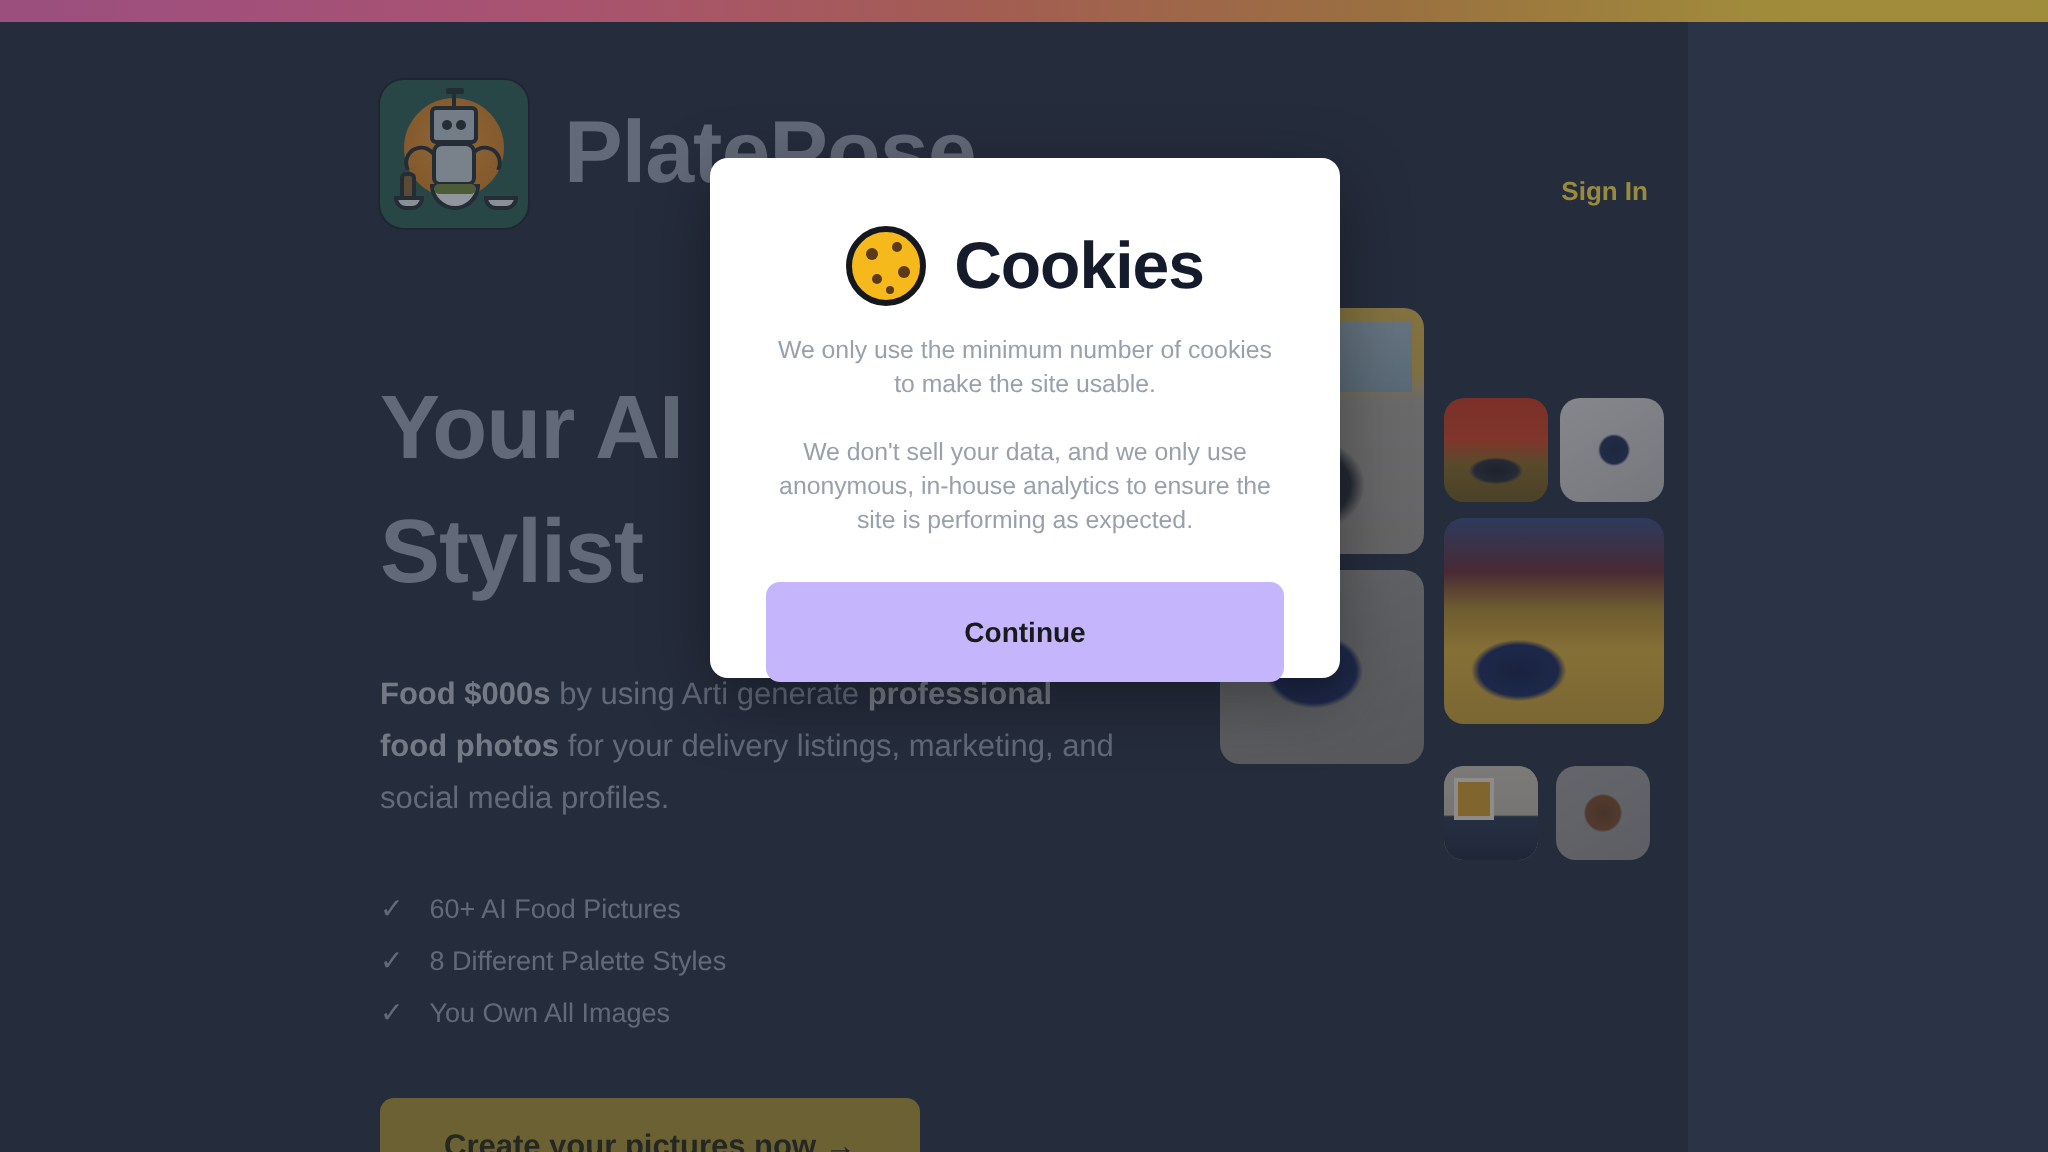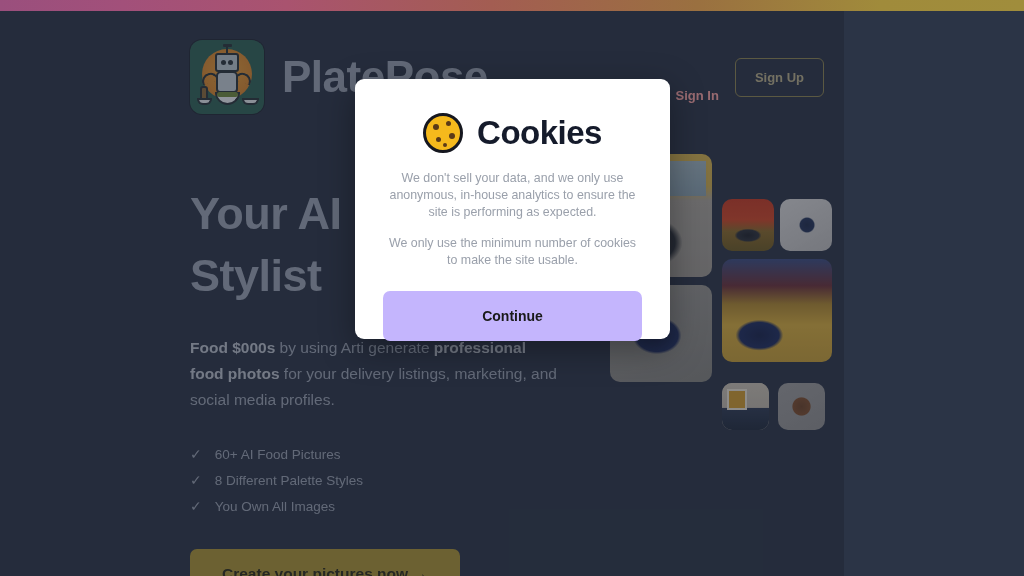--- a/index.html
+++ b/index.html
@@ -168,21 +168,21 @@
   #header-nav {
     margin-left: auto;
     display: flex;
     align-items: center;
     gap: 16px;
   }
 
   #signin-link {
     font-size: 13px;
     font-weight: bold;
-    color: #fca5a5;
+    color: #fde047;
     text-decoration: none;
     white-space: nowrap;
     margin-top: 36px;
   }
 
   #signup-button {
     font-size: 13px;
     font-weight: bold;
     color: #b9b08a;
     background: transparent;
@@ -430,21 +430,20 @@
         <span class="bottle"></span>
         <span class="plate-l"></span>
         <span class="plate-r"></span>
         <span class="bowl"></span>
       </div>
       <div id="brand-name">PlatePose</div>
     </div>
 
     <nav id="header-nav">
       <a id="signin-link" href="#">Sign In</a>
-      <button id="signup-button">Sign Up</button>
     </nav>
 
   </header>
 
   <section id="hero-copy">
 
     <h1 id="hero-title">
       <span>Your AI F</span><br>
       <span>Stylist</span>
     </h1>
@@ -505,20 +504,20 @@
       <span id="cookie-icon">
         <i></i>
           <i></i>
           <i></i>
           <i></i>
           <i></i>
       </span>
       <span id="modal-title">Cookies</span>
     </div>
 
+    <p class="modal-text first">We only use the minimum number of cookies to make the site usable.</p>
     <p class="modal-text second">We don't sell your data, and we only use anonymous, in-house analytics to ensure the site is performing as expected.</p>
-    <p class="modal-text first">We only use the minimum number of cookies to make the site usable.</p>
 
     <button id="continue-button">Continue</button>
 
   </div>
 
 </div>
 
 </body></html>

